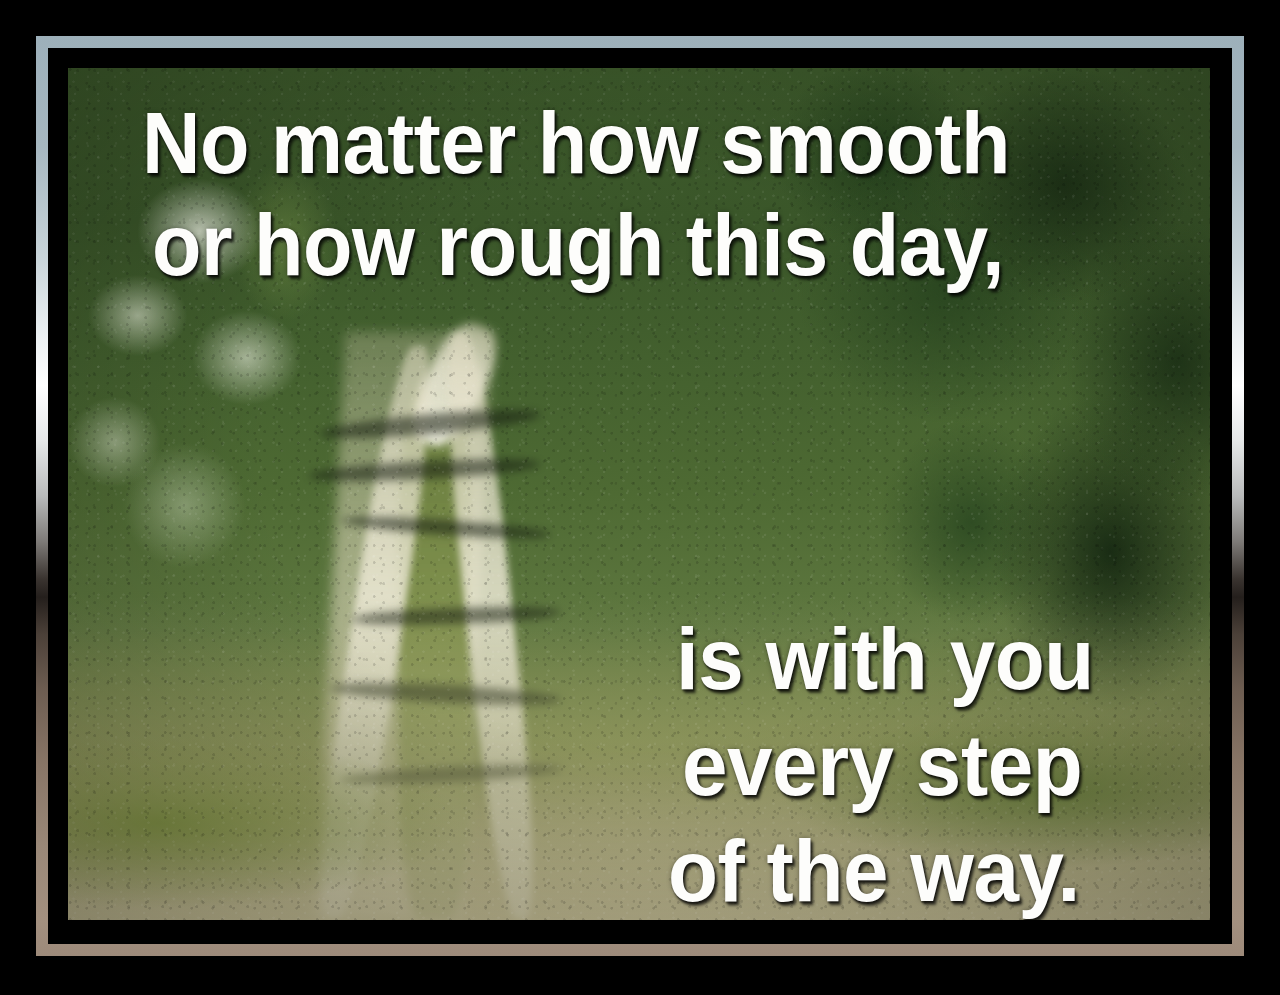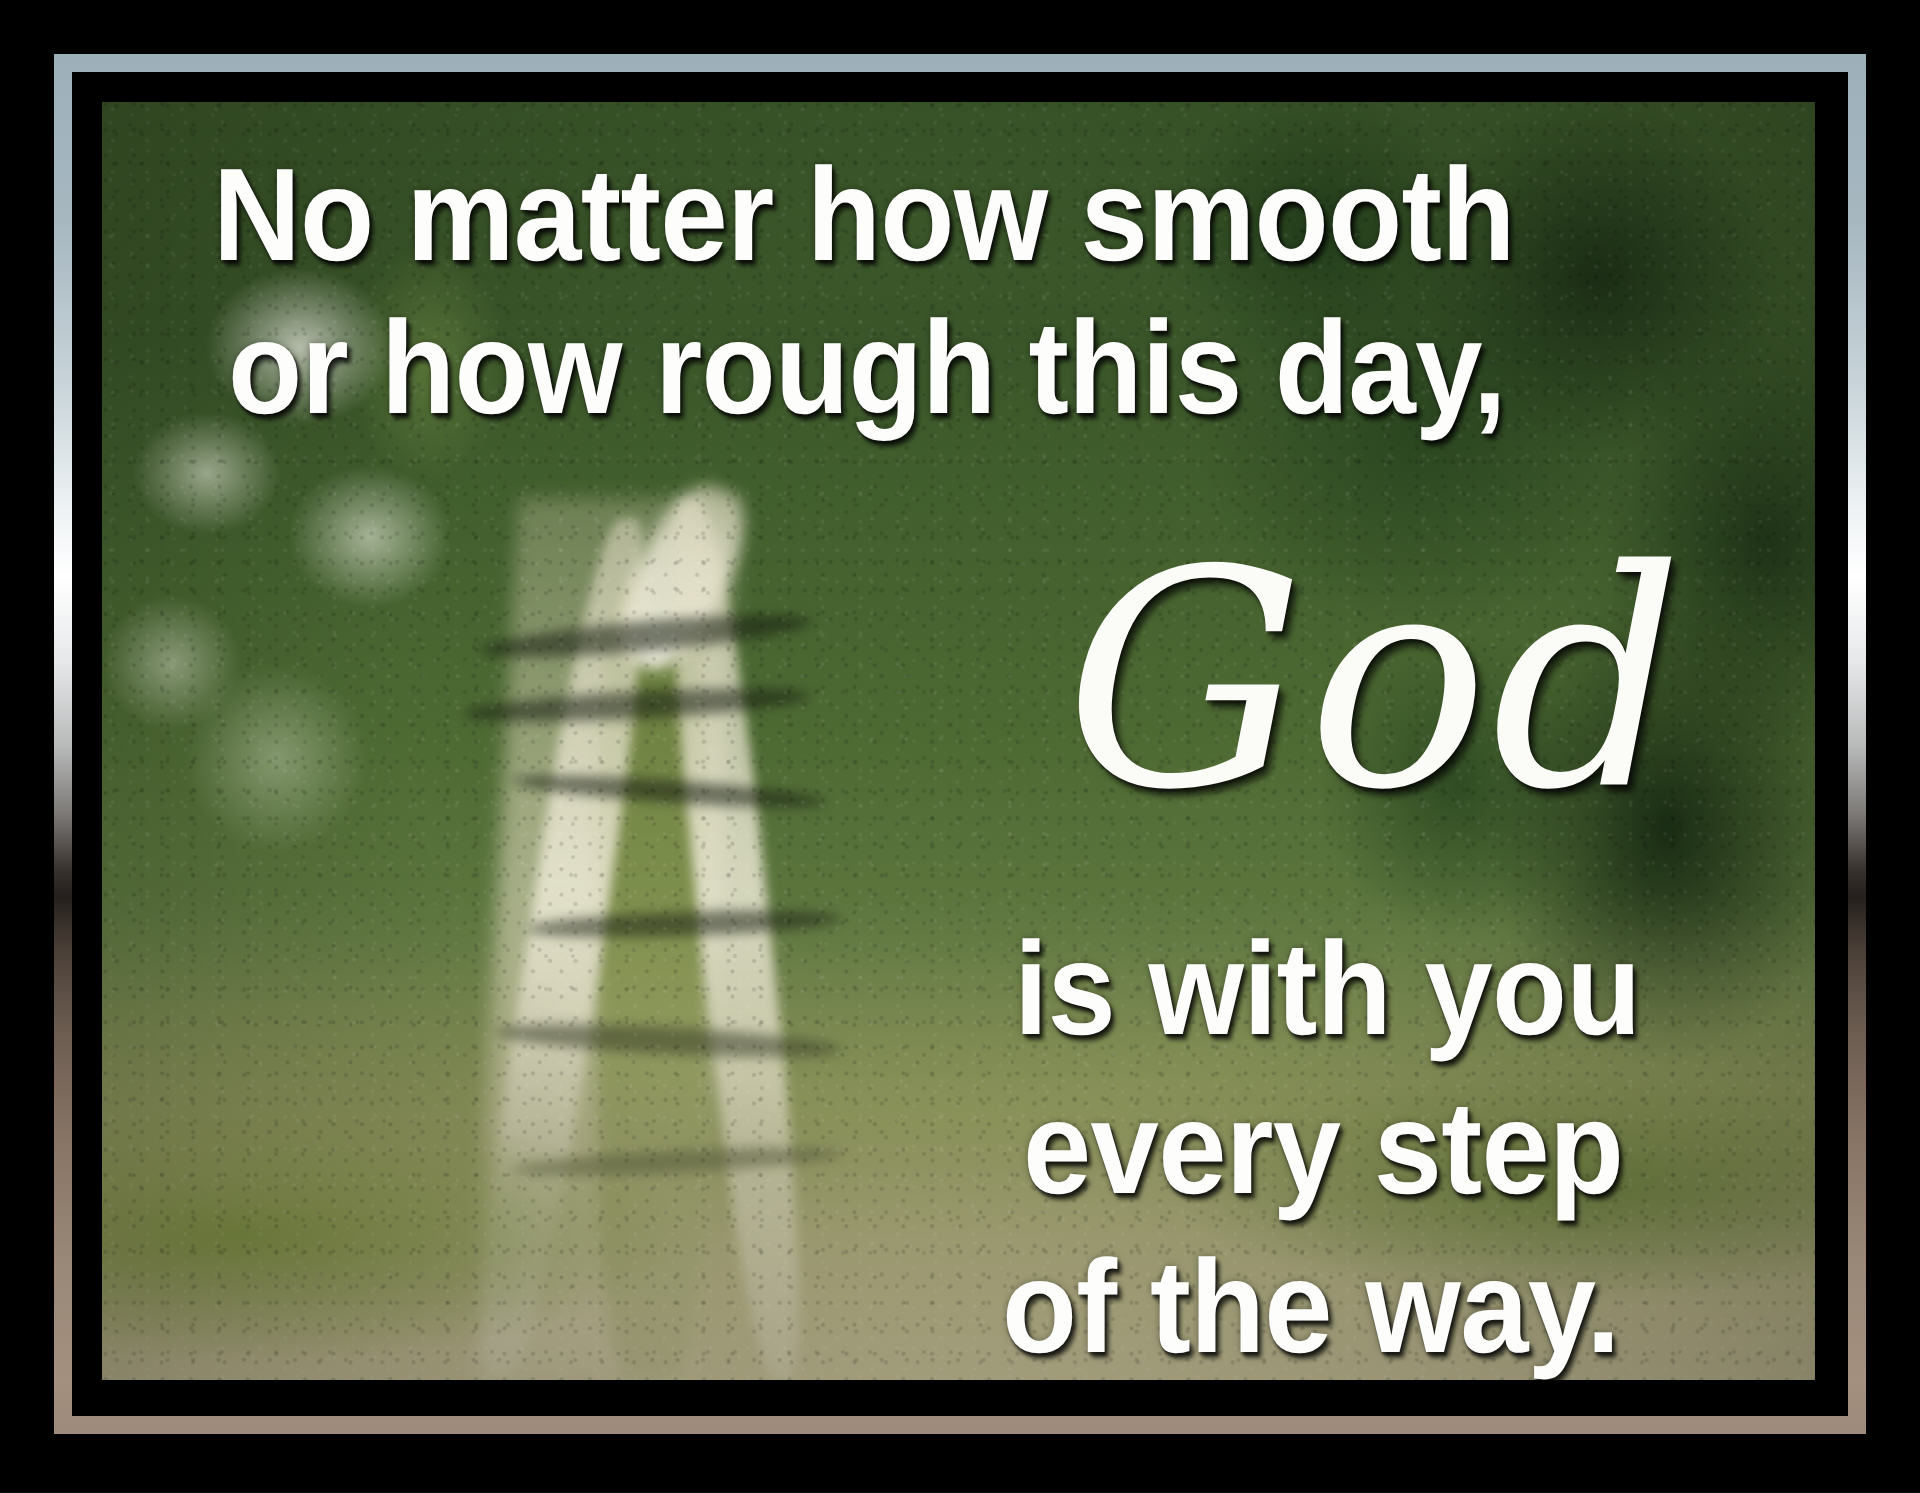--- a/index.html
+++ b/index.html
@@ -314,20 +314,19 @@
       </div>
 
       <div class="layer-foreground"></div>
       <div class="layer-texture"></div>
       <div class="layer-vignette"></div>
     </div>
 
     <div class="quote">
       <div class="ql line1">No matter how smooth</div>
       <div class="ql line2">or how rough this day,</div>
-      <div class="word-god">God</div>
       <div class="ql line3">is with you</div>
       <div class="ql line4">every step</div>
       <div class="ql line5">of the way.</div>
     </div>
   </div>
 
 </div>
 
 </body></html>

